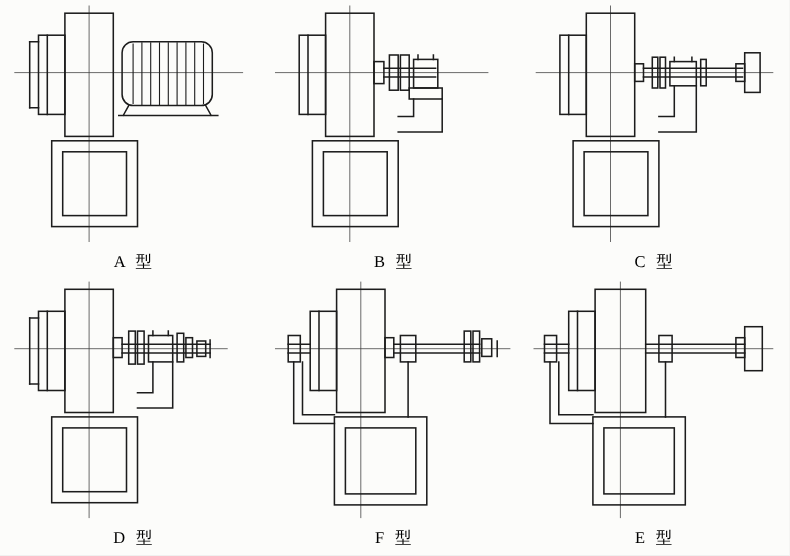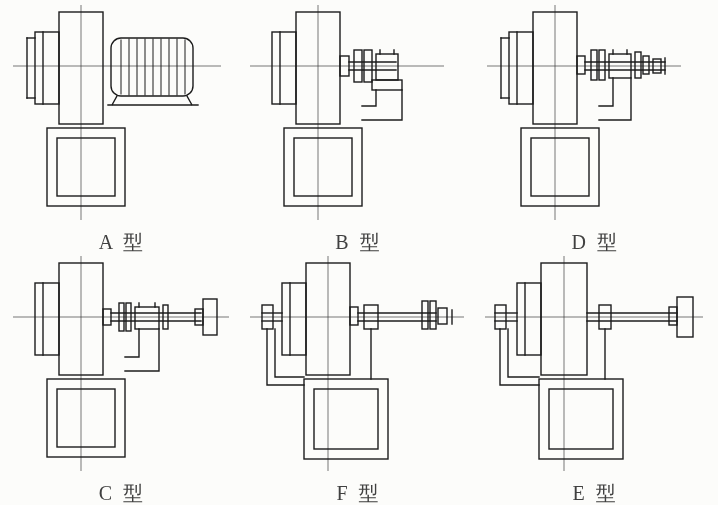--- a/index.html
+++ b/index.html
@@ -10,21 +10,21 @@
     padding:4px 4px 0 4px;
     display:grid;
     grid-template-columns:repeat(3,1fr);
     grid-template-rows:1fr 1fr;
     font-family:"Liberation Serif", serif;
     position:relative;
     overflow:hidden;
   }
   figure{margin:0;display:flex;flex-direction:column;align-items:center;justify-content:flex-start;}
   figcaption{
-    font-size:20px;color:#404040;letter-spacing:3px;margin-top:4px;line-height:1;
+    font-size:15px;color:#000000;letter-spacing:3px;margin-top:4px;line-height:1;
   }
   svg{display:block;}
   .st{stroke:#1c1c1c;fill:none;stroke-width:1.4;stroke-linecap:square;stroke-linejoin:miter;}
   .thin{stroke:#1c1c1c;fill:none;stroke-width:1;}
   .cl{stroke:#2a2a2a;fill:none;stroke-width:0.7;opacity:0.9;}
 </style>
 </head>
 <body>
 
 <div class="sheet">
@@ -104,20 +104,64 @@
         <rect x="40" y="124" width="78" height="78"></rect>
         <rect x="50" y="134" width="58" height="58"></rect>
       </g>
     </svg>
     <figcaption>B 型</figcaption>
   </figure>
 
   <figure>
     <svg width="230" height="224" viewBox="0 0 230 224">
       <g class="cl">
+        <line x1="6" y1="62" x2="222" y2="62"></line>
+        <line x1="74" y1="1" x2="74" y2="216"></line>
+      </g>
+      <g class="st">
+        <rect x="52" y="8" width="44" height="112"></rect>
+      </g>
+      <g class="st">
+        <rect x="28" y="28" width="24" height="72"></rect>
+        <line x1="36" y1="28" x2="36" y2="100"></line>
+      </g>
+      <g class="st">
+        <rect x="96" y="54" width="8" height="16"></rect>
+        <line x1="104" y1="58" x2="194" y2="58"></line>
+        <line x1="104" y1="66" x2="194" y2="66"></line>
+      </g>
+      <g class="st">
+        <rect x="112" y="48" width="5" height="28"></rect>
+        <rect x="119" y="48" width="5" height="28"></rect>
+        <rect x="156" y="50" width="5" height="24"></rect>
+      </g>
+      <g class="st">
+        <rect x="128" y="52" width="24" height="22"></rect>
+        <line x1="132" y1="52" x2="132" y2="48"></line>
+        <line x1="148" y1="52" x2="148" y2="48"></line>
+      </g>
+      <g class="st">
+        <rect x="188" y="54" width="8" height="16"></rect>
+        <rect x="196" y="44" width="14" height="36"></rect>
+      </g>
+      <g class="st">
+        <polyline points="152,74 152,116 118,116"></polyline>
+        <polyline points="132,74 132,102 118,102"></polyline>
+      </g>
+      <g class="st">
+        <rect x="40" y="124" width="78" height="78"></rect>
+        <rect x="50" y="134" width="58" height="58"></rect>
+      </g>
+    </svg>
+    <figcaption>C 型</figcaption>
+  </figure>
+
+  <figure>
+    <svg width="230" height="224" viewBox="0 0 230 224">
+      <g class="cl">
         <line x1="6" y1="62" x2="200" y2="62"></line>
         <line x1="74" y1="1" x2="74" y2="216"></line>
       </g>
       <g class="st">
         <rect x="52" y="8" width="44" height="112"></rect>
       </g>
       <g class="st">
         <rect x="28" y="28" width="24" height="72"></rect>
         <line x1="36" y1="28" x2="36" y2="100"></line>
         <line x1="20" y1="34" x2="28" y2="34"></line>
@@ -152,64 +196,20 @@
         <rect x="40" y="124" width="78" height="78"></rect>
         <rect x="50" y="134" width="58" height="58"></rect>
       </g>
     </svg>
     <figcaption>D 型</figcaption>
   </figure>
 
   <figure>
     <svg width="230" height="224" viewBox="0 0 230 224">
       <g class="cl">
-        <line x1="6" y1="62" x2="222" y2="62"></line>
-        <line x1="74" y1="1" x2="74" y2="216"></line>
-      </g>
-      <g class="st">
-        <rect x="52" y="8" width="44" height="112"></rect>
-      </g>
-      <g class="st">
-        <rect x="28" y="28" width="24" height="72"></rect>
-        <line x1="36" y1="28" x2="36" y2="100"></line>
-      </g>
-      <g class="st">
-        <rect x="96" y="54" width="8" height="16"></rect>
-        <line x1="104" y1="58" x2="194" y2="58"></line>
-        <line x1="104" y1="66" x2="194" y2="66"></line>
-      </g>
-      <g class="st">
-        <rect x="112" y="48" width="5" height="28"></rect>
-        <rect x="119" y="48" width="5" height="28"></rect>
-        <rect x="156" y="50" width="5" height="24"></rect>
-      </g>
-      <g class="st">
-        <rect x="128" y="52" width="24" height="22"></rect>
-        <line x1="132" y1="52" x2="132" y2="48"></line>
-        <line x1="148" y1="52" x2="148" y2="48"></line>
-      </g>
-      <g class="st">
-        <rect x="188" y="54" width="8" height="16"></rect>
-        <rect x="196" y="44" width="14" height="36"></rect>
-      </g>
-      <g class="st">
-        <polyline points="152,74 152,116 118,116"></polyline>
-        <polyline points="132,74 132,102 118,102"></polyline>
-      </g>
-      <g class="st">
-        <rect x="40" y="124" width="78" height="78"></rect>
-        <rect x="50" y="134" width="58" height="58"></rect>
-      </g>
-    </svg>
-    <figcaption>C 型</figcaption>
-  </figure>
-
-  <figure>
-    <svg width="230" height="224" viewBox="0 0 230 224">
-      <g class="cl">
         <line x1="6" y1="62" x2="220" y2="62"></line>
         <line x1="84" y1="1" x2="84" y2="216"></line>
       </g>
       <g class="st">
         <rect x="62" y="8" width="44" height="112"></rect>
       </g>
       <g class="st">
         <rect x="38" y="28" width="24" height="72"></rect>
         <line x1="46" y1="28" x2="46" y2="100"></line>
       </g>

